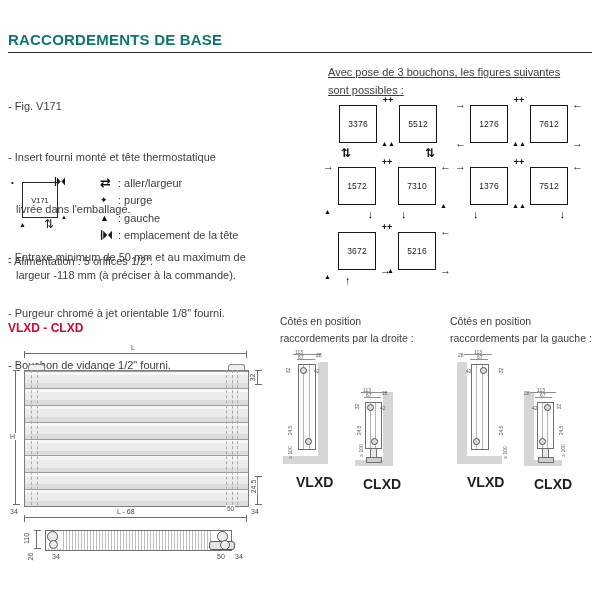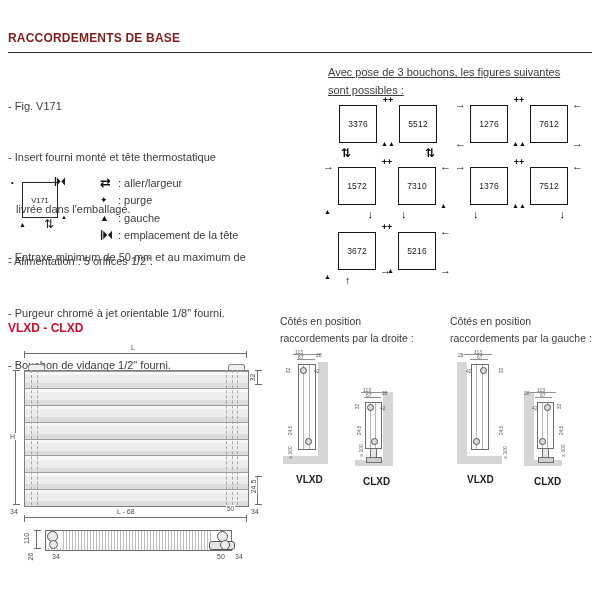--- a/index.html
+++ b/index.html
@@ -1,19 +1,19 @@
 <!DOCTYPE html>
 <html><head>
 <meta charset="utf-8">
 <style>
   html,body{margin:0;padding:0;background:#fff;}
   .page{position:relative;width:600px;height:600px;background:#fff;overflow:hidden;
         font-family:"Liberation Sans","DejaVu Sans",sans-serif;color:#3d3d3d;}
   
-  .h1{position:absolute;left:8px;top:31px;font-size:12px;font-weight:bold;letter-spacing:.2px;color:#7f1d1d;}
+  .h1{position:absolute;left:8px;top:31px;font-size:15px;font-weight:bold;letter-spacing:.2px;color:#0f766e;}
   .rule{position:absolute;left:8px;top:52px;width:584px;height:0;border-top:1.5px solid #2b2b2b;}
   .h2{position:absolute;left:8px;top:303px;font-size:12.5px;font-weight:bold;color:#1d1d1d;}
   .h2sub{position:absolute;left:8px;top:321px;font-size:12px;font-weight:bold;color:#cf0a2c;}
   
   .bullets{position:absolute;left:8px;top:63px;font-size:11px;line-height:17.3px;white-space:pre;}
   .bullets .ind{padding-left:8px;}
   .note{position:absolute;left:8px;top:248px;font-size:11px;line-height:18px;}
   .note .ind{padding-left:8px;}
   .colhead{position:absolute;font-size:10.5px;line-height:17px;color:#3d3d3d;}
   .intro{position:absolute;left:328px;top:64px;font-size:11px;line-height:17.5px;text-decoration:underline;}
@@ -66,21 +66,21 @@
   .circ{background:#ececec;}
   .valve{position:absolute;border:1px solid #5a5a5a;border-radius:3px;background:#e4e4e4;}
   
   .sidefig{position:absolute;}
   .sv-wall{position:absolute;background:#d6d6d6;}
   .sv-rad{position:absolute;background:#fdfdfd;border:1px solid #6f6f6f;}
   .sv-vline{position:absolute;top:0;bottom:0;width:0;border-left:1px solid #b5b5b5;}
   .sv-circ{position:absolute;width:5px;height:5px;border:1px solid #4f4f4f;border-radius:50%;background:#dcdcdc;}
   .sv-dim{position:absolute;font-size:5px;color:#5a5a5a;white-space:nowrap;line-height:1;}
   .sv-dline{position:absolute;height:0;border-top:0.5px solid #909090;}
-  .sv-label{position:absolute;font-size:10px;font-weight:bold;color:#1f1f1f;}
+  .sv-label{position:absolute;font-size:14px;font-weight:bold;color:#1f1f1f;}
   .sv-ped-stem{position:absolute;background:#e6e6e6;border:1px solid #707070;}
   .sv-ped-base{position:absolute;background:#cfcfcf;border:1px solid #707070;}
 </style>
 </head>
 <body>
 
 <div class="page">
 
   <div class="h1">RACCORDEMENTS DE BASE</div>
   <div class="rule"></div>
@@ -129,20 +129,21 @@
             <path d="M3 0.5 L6.6 4.5 L3 8.5 Z" fill="#1a1a1a"></path>
             <path d="M11 0.5 L7.4 4.5 L11 8.5 Z" fill="#1a1a1a"></path>
           </svg>
       </span>
       <span>: emplacement de la tête</span>
     </div>
   </div>
 
   <div class="note">
     <div>- Entraxe minimum de 50 mm et au maximum de</div>
+    <div class="ind">largeur -118 mm (à préciser à la commande).</div>
   </div>
 
   <div class="intro">
     <div>Avec pose de 3 bouchons, les figures suivantes</div>
     <div>sont possibles :</div>
   </div>
 
   <div class="pair" style="left:339px;top:105px;">
     <div class="fig">
         <span class="code">3376</span>

